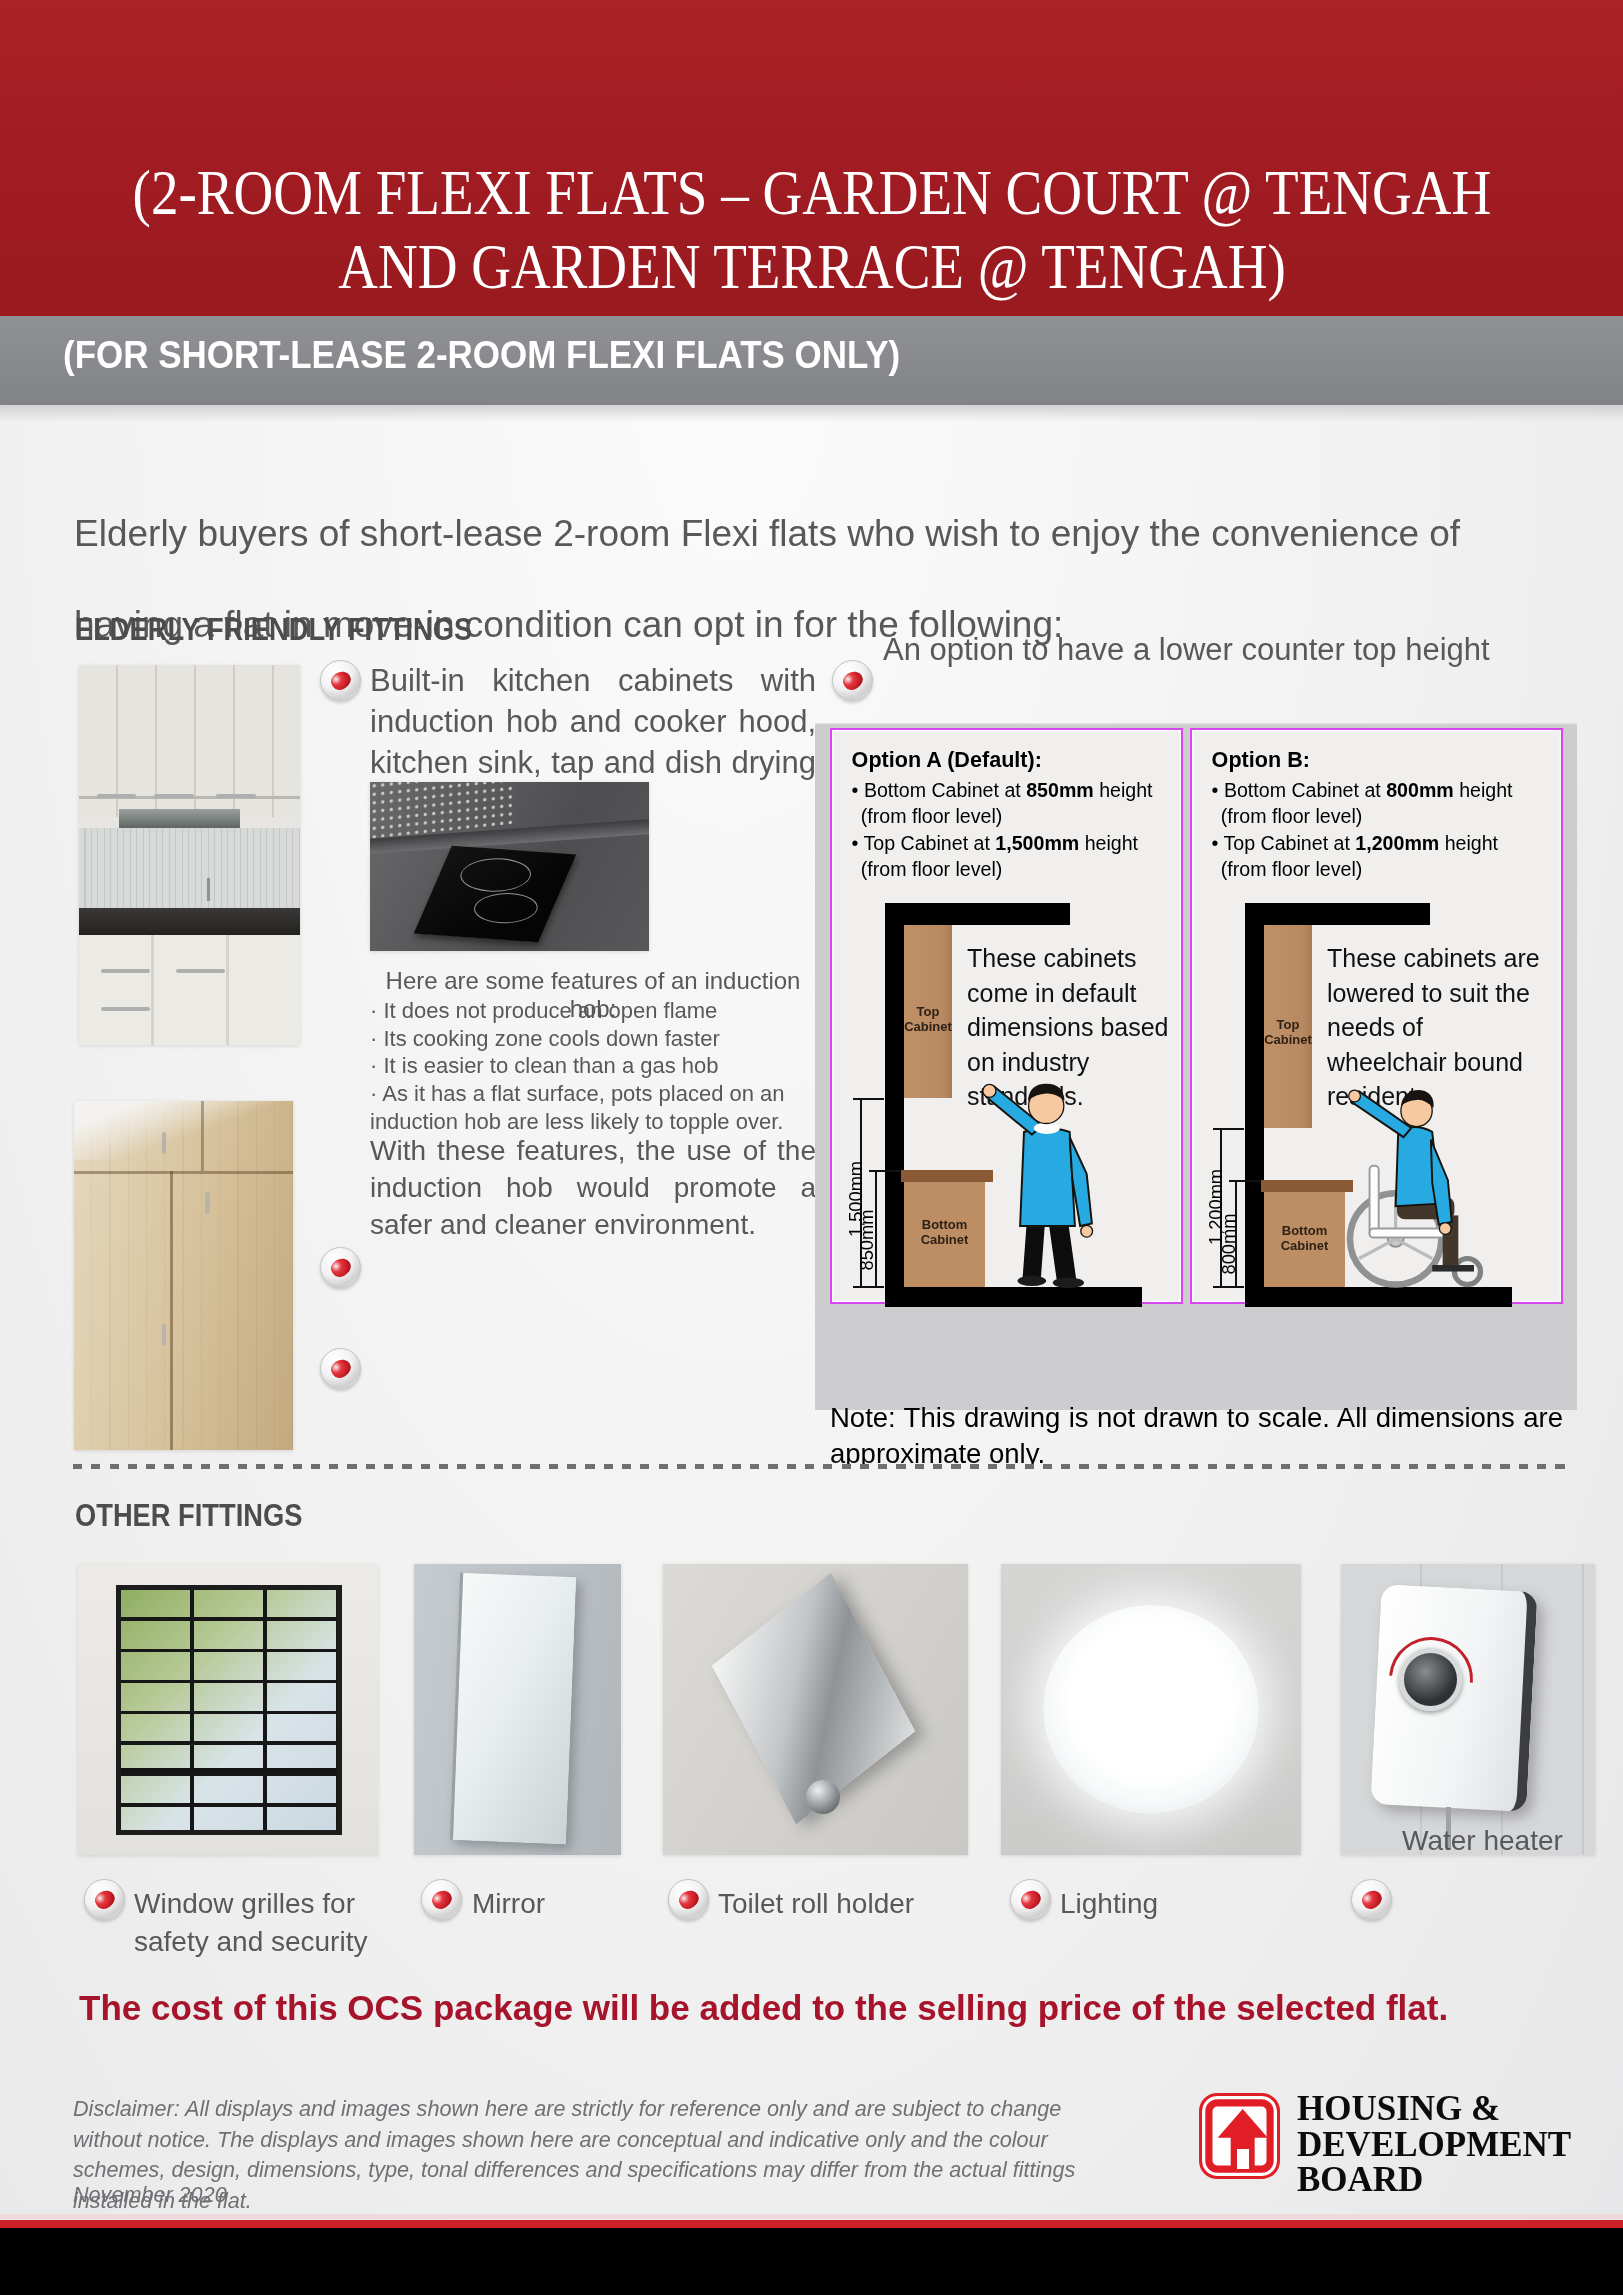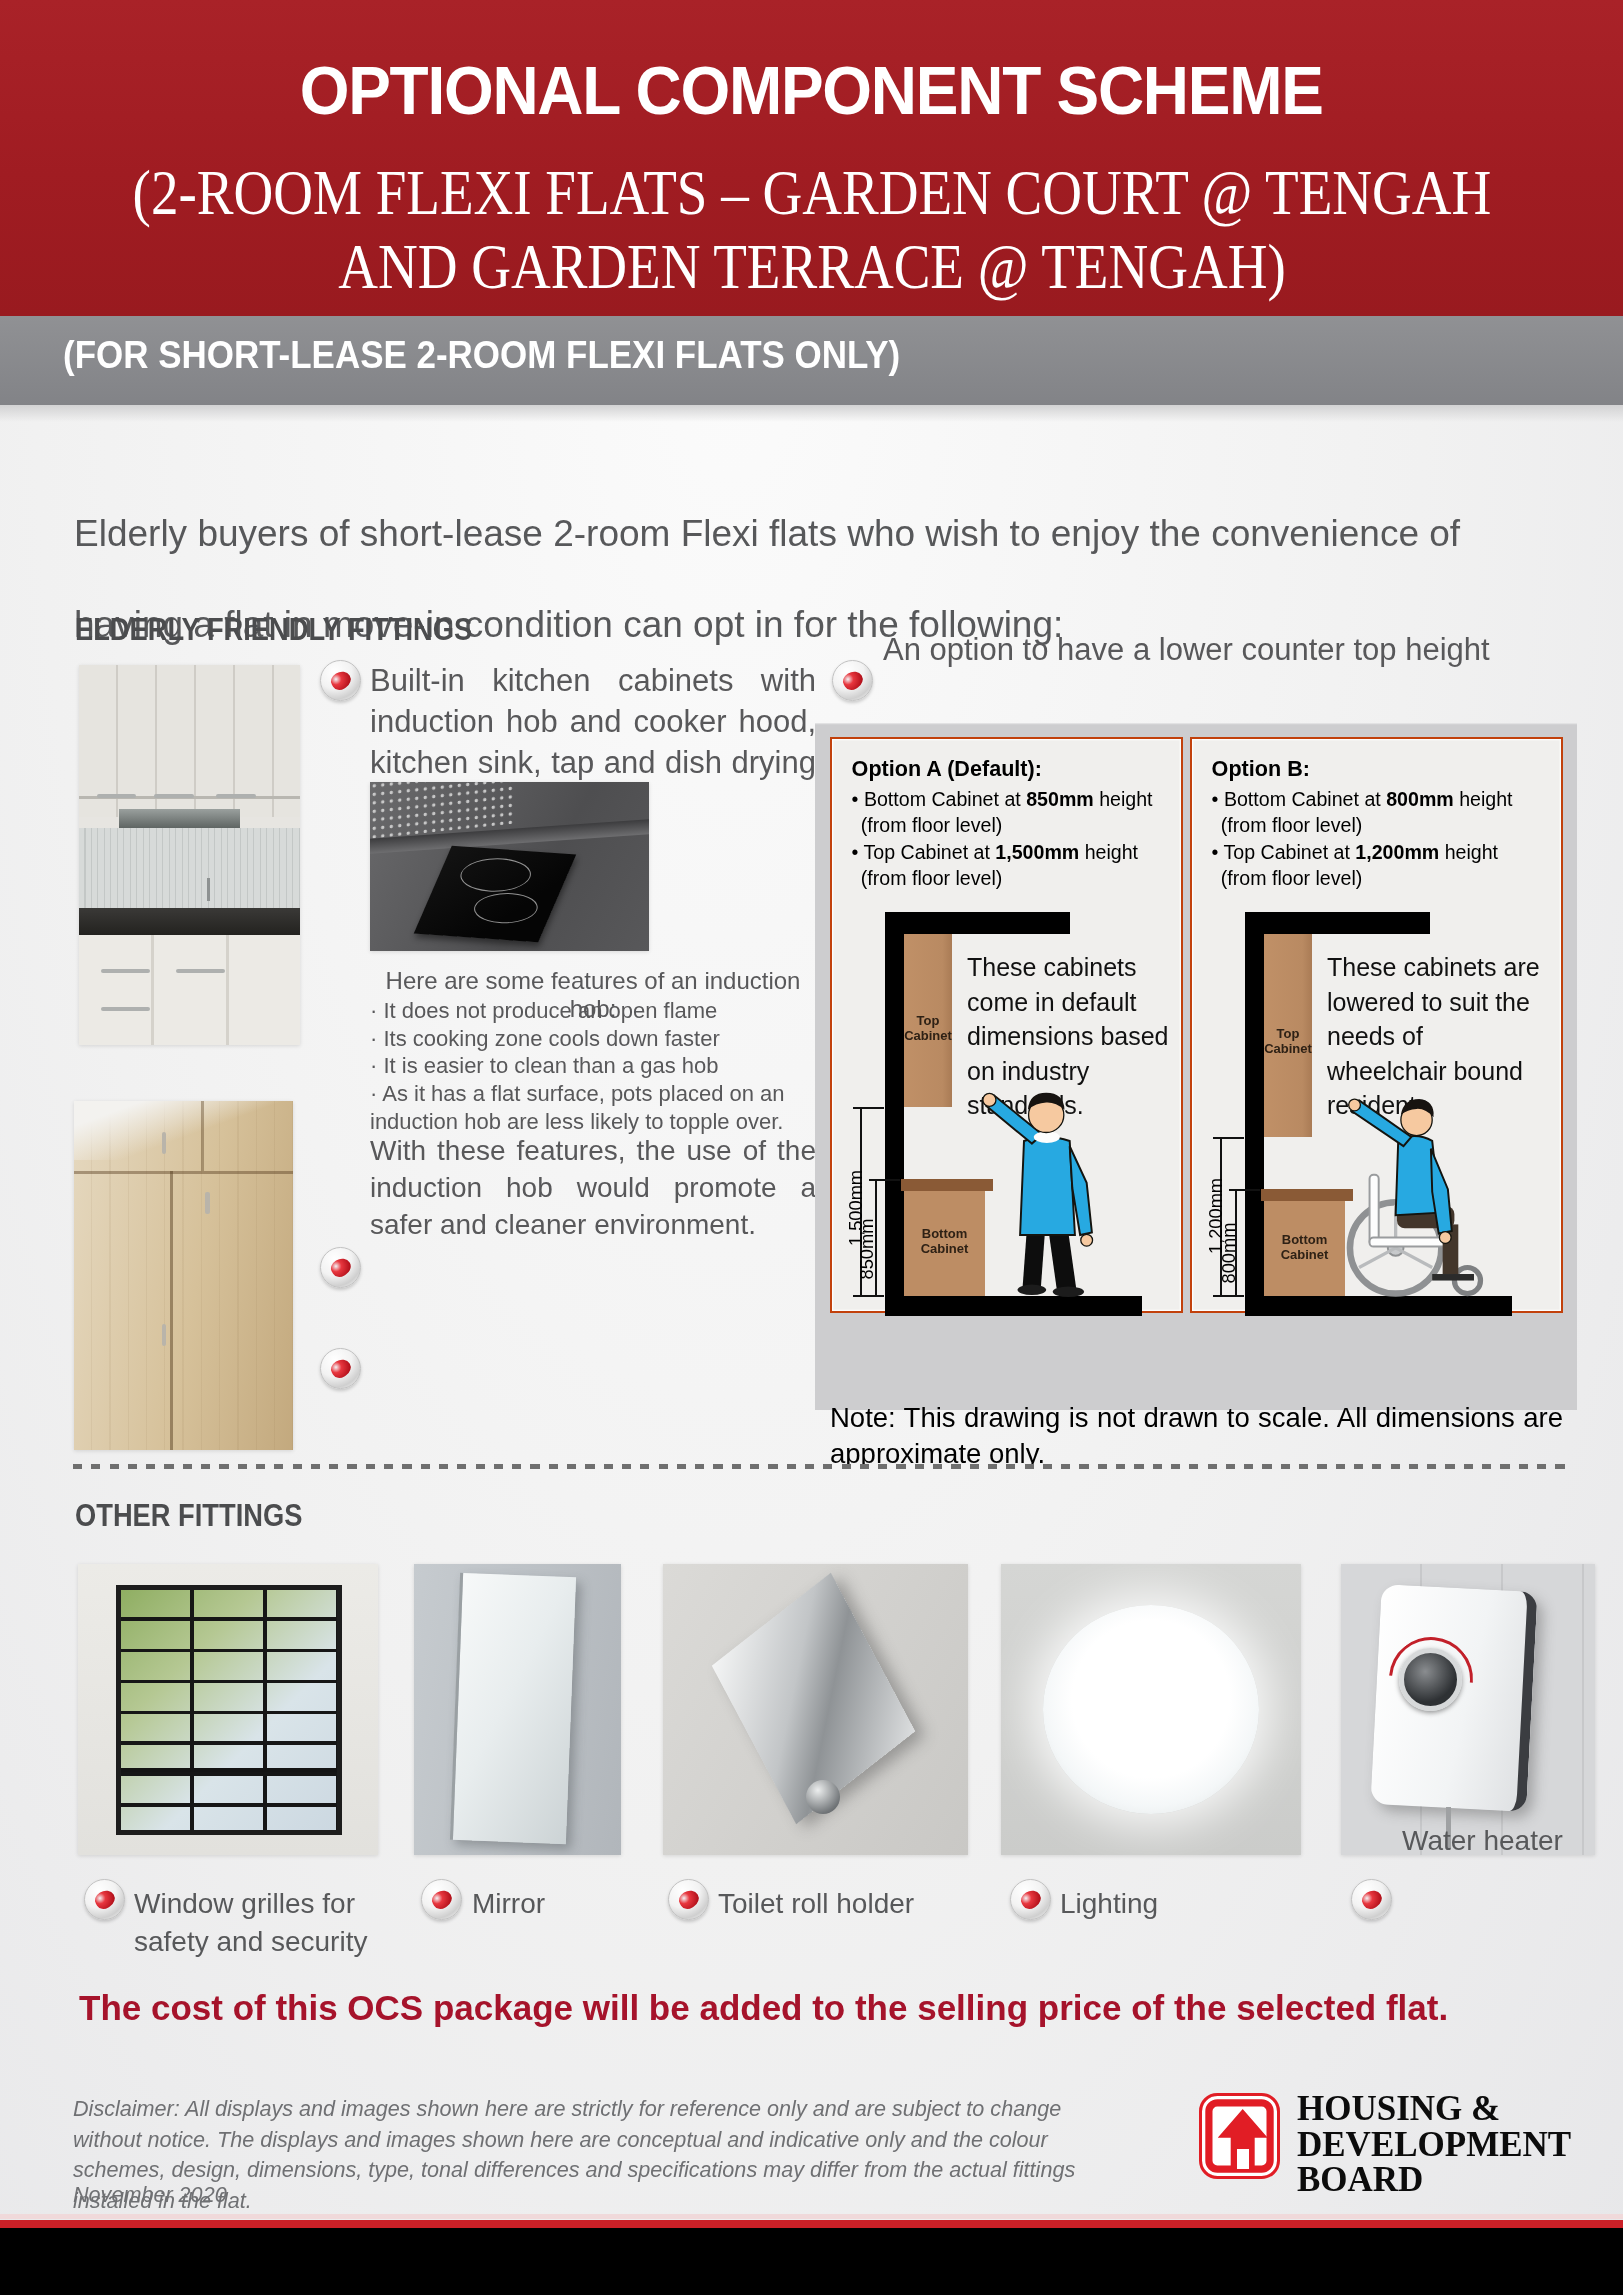--- a/index.html
+++ b/index.html
@@ -111,21 +111,21 @@
   .ph-heater .unit { position:absolute; left:35px; top:23.6px; width:156px; height:220px; border-radius:17px; transform:rotate(3deg);
      background:linear-gradient(100deg,#ffffff 0%,#f2f4f5 60%,#dfe1e3 100%); border-right:10.5px solid #3b3d41; box-shadow:6.5px 6.5px 13px rgba(70,70,70,.35); }
   .ph-heater .dial { position:absolute; left:58px; top:84px; width:63px; height:63px; border-radius:50%;
      background:radial-gradient(circle at 40% 35%, #8a8d90, #2e3134 65%); border:5.2px solid #d7d9da; box-shadow:0 2px 5.2px rgba(0,0,0,.4); }
   .ph-heater .arc { position:absolute; left:48px; top:73px; width:84px; height:84px; border-radius:50%;
      border:3.3px solid rgba(0,0,0,0); border-top-color:#c2202a; border-right-color:#c2202a; transform:rotate(-40deg); }
   .ph-heater .pipe { position:absolute; left:105px; top:243px; width:5.2px; height:42px; background:#9fa1a3; }
 
   
   .options-box { left:815px; top:723px; width:762px; height:687px; background:#cdcdcf; box-shadow:inset 0 1.3px 0 #e2e2e3; }
-  .opt-card { position:absolute; top:14px; height:576px; background:#f0efed; border:2px solid #c2410c; box-shadow:inset 0 0 0 1.3px #fdfdfd;padding-left:32px; }
+  .opt-card { position:absolute; top:5px; height:576px; background:#f0efed; border:2px solid #d946ef; box-shadow:inset 0 0 0 1.3px #fdfdfd;padding-left:32px; }
   .card-a { left:15px;  width:353px; }
   .card-b { left:375px; width:373px; }
   .opt-title { position:absolute; left:19.6px; top:17px; font-size:21.6px; font-weight:bold; color:#000; }
   .opt-lines { position:absolute; left:19.6px; top:47px; font-size:19.6px; color:#000; line-height:1.34; }
   .opt-lines .sub { padding-left:9.2px; }
   .opt-caption { position:absolute; font-size:25px; color:#111; line-height:1.38; }
   .card-a .opt-caption { left:135px; top:211px; width:209px; }
   .card-b .opt-caption { left:135px; top:211px; width:222px; }
 
   .ceil  { position:absolute; left:53px; top:173px; width:185px; height:22px; background:#000; }
@@ -178,21 +178,20 @@
      text-align:center; }
   .watermark span { font-size:58px; font-weight:bold; color:#fff; line-height:68px;
      text-shadow:3.9px 3.3px 2px rgba(45,45,45,.65); letter-spacing:-1.3px; }
 </style>
 </head>
 <body>
 
 <div class="page">
 
   <div class="abs red-banner">
-    <div class="abs hdr-title"><span>OPTIONAL COMPONENT SCHEME</span></div>
     <div class="abs hdr-sub sub1"><span>(2-ROOM FLEXI FLATS – GARDEN COURT @ TENGAH</span></div>
     <div class="abs hdr-sub sub2"><span>AND GARDEN TERRACE @ TENGAH)</span></div>
   </div>
   <div class="abs gray-bar">
     <div class="abs gray-bar-text" style="left:63px;top:18.3px;"><span>(FOR SHORT-LEASE 2-ROOM FLEXI FLATS ONLY)</span></div>
   </div>
   <div class="abs bar-shadow"></div>
 
   <div class="abs intro">Elderly buyers of short-lease 2-room Flexi flats who wish to enjoy the convenience of having a flat in move-in condition can opt in for the following:</div>
 

